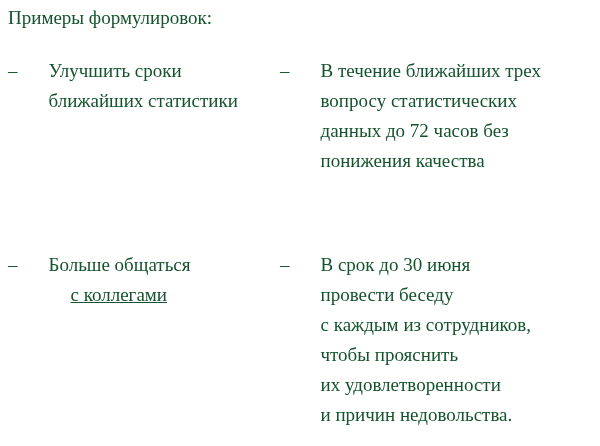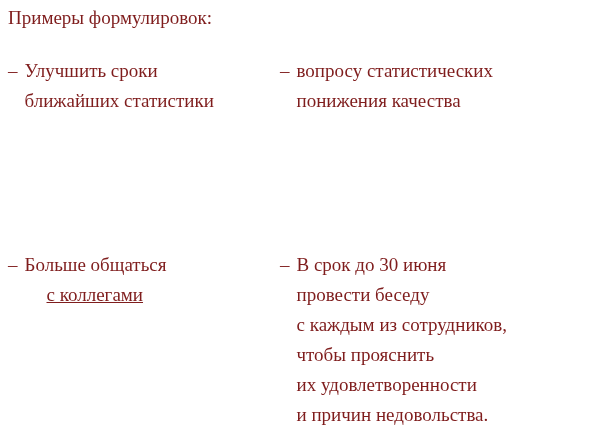--- a/index.html
+++ b/index.html
@@ -6,21 +6,21 @@
     margin: 0;
     padding: 0;
     background: #ffffff;
   }
   .page {
     position: relative;
     width: 600px;
     height: 446px;
     background: #ffffff;
     font-family: "Liberation Serif", serif;
-    color: #7f1d1d;
+    color: #14532d;
     overflow: hidden;
   }
   .title {
     position: absolute;
     left: 8px;
     top: 6px;
     font-size: 19px;
     line-height: 24px;
     white-space: nowrap;
   }
@@ -54,20 +54,21 @@
   .dash {
     flex: 0 0 auto;
     margin-right: 7px;
   }
   .item-text {
     flex: 1 1 auto;
   }
   .item-text .ln {
     display: block;
     white-space: nowrap;
+    margin-left: 24px;
   }
   .left-col .item-text .ln.indent {
     padding-left: 22px;
     text-decoration: underline;
   }
 </style>
 </head>
 <body>
 
 <div class="page">
@@ -81,21 +82,23 @@
         <span class="item-text">
           <span class="ln">Улучшить сроки</span>
           <span class="ln">ближайших статистики</span>
         </span>
       </div>
     </div>
     <div class="col-right right-col">
       <div class="item">
         <span class="dash">–</span>
         <span class="item-text">
+          <span class="ln">В течение ближайших трех</span>
           <span class="ln">вопросу статистических</span>
+          <span class="ln">данных до 72 часов без</span>
           <span class="ln">понижения качества</span>
         </span>
       </div>
     </div>
   </div>
 
   <div class="row row-2">
     <div class="col-left left-col">
       <div class="item">
         <span class="dash">–</span>

